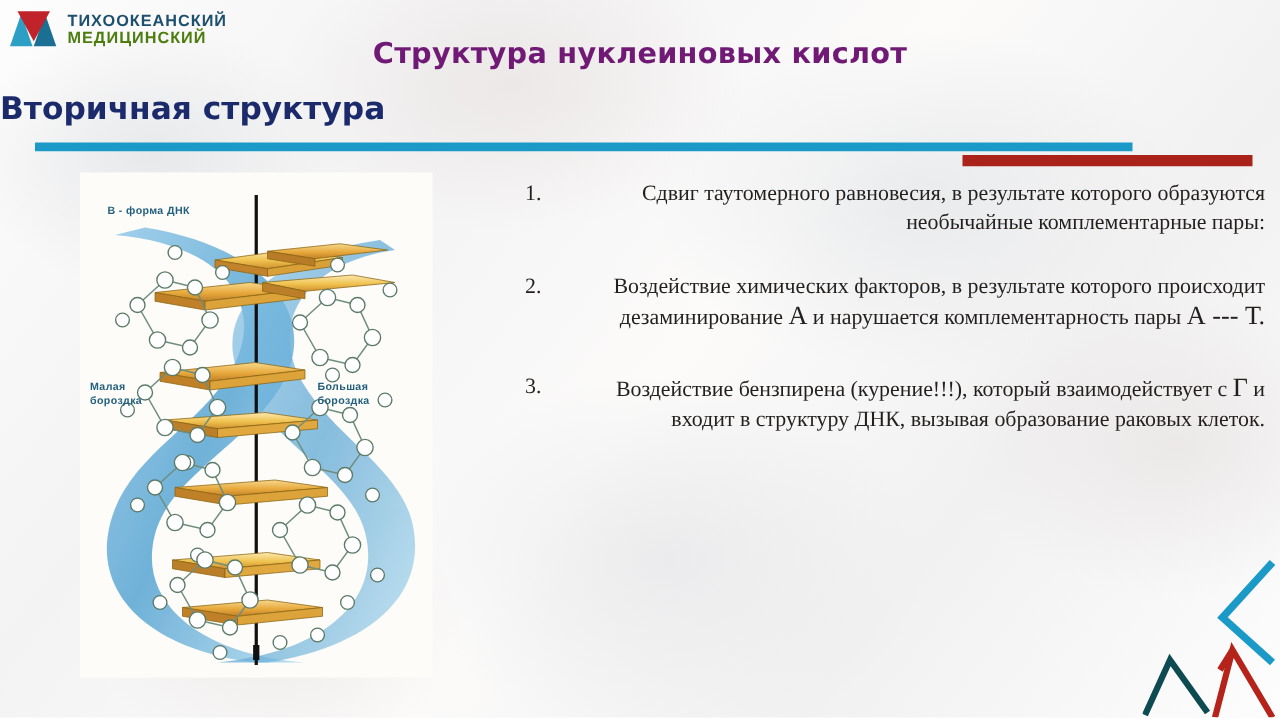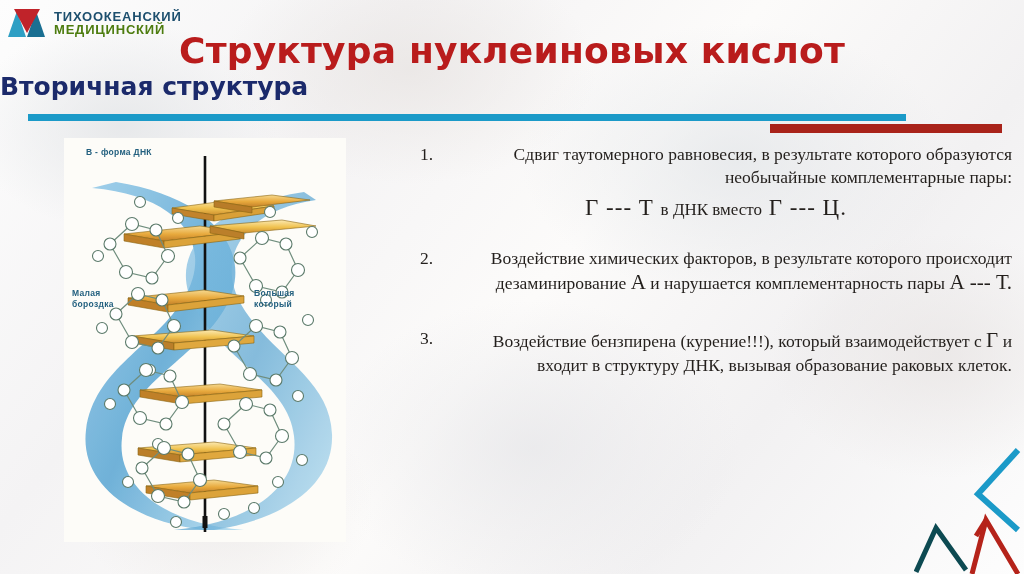--- a/index.html
+++ b/index.html
@@ -78,23 +78,23 @@
     white-space: nowrap;
   }
   .logo-text .l2 { color: #4d7c0f; }
 
   
   #title {
     position: absolute;
     left: 0; right: 0; top: 30px;
     text-align: center;
     font-family: "DejaVu Sans", sans-serif;
-    font-size: 36px;
+    font-size: 23px;
     font-weight: bold;
-    color: #b91c1c;
+    color: #701a75;
     letter-spacing: .2px;
     z-index: 5;
   }
   #subtitle {
     position: absolute;
     left: 0; right: 0; top: 72px;
     font-family: "DejaVu Sans", sans-serif;
     font-size: 25px;
     font-weight: bold;
     color: #1b2a6b;
@@ -130,20 +130,21 @@
   .fig-label {
     position: absolute;
     font-family: "Liberation Sans", sans-serif;
     font-size: 8.5px;
     font-weight: bold;
     color: #23607f;
     letter-spacing: .3px;
     line-height: 1.25;
     white-space: pre-line;
     z-index: 3;
+    margin-top: 16px;
   }
   #lbl-form  { left: 22px; top: 9px; }
   #lbl-minor { left: 8px;  top: 150px; }
   #lbl-major { left: 190px; top: 150px; }
 
   
   #content {
     position: absolute;
     left: 420px; top: 143px;
     width: 592px;
@@ -363,36 +364,31 @@
       <circle cx="190" cy="370" r="5.5"></circle>
         <circle cx="160" cy="376" r="5.5"></circle>
       <circle cx="238" cy="322" r="5.5"></circle>
     </g>
   </svg>
 
   <div class="fig-label" id="lbl-form">B - форма ДНК</div>
   <div class="fig-label" id="lbl-minor">Малая
 бороздка</div>
   <div class="fig-label" id="lbl-major">Большая
-который</div>
+бороздка</div>
 </div>
 
 <div id="content">
 
 
   <div class="item">
     <div class="item-num">1.</div>
     <div class="item-body">Сдвиг таутомерного равновесия, в результате которого образуются необычайные комплементарные пары:</div>
   </div>
 
-  <div class="formula">
-    <span>Г --- Т</span>
-    <span class="sm">в  ДНК  вместо</span>
-    <span>Г --- Ц.</span>
-  </div>
 
   <div class="gap-sm"></div>
 
   <div class="item">
     <div class="item-num">2.</div>
     <div class="item-body"><span>Воздействие химических факторов, в результате которого происходит дезаминирование </span><span class="big">А</span><span> и нарушается комплементарность пары </span><span class="big">А --- Т.</span></div>
   </div>
 
   <div class="gap-md"></div>
 

